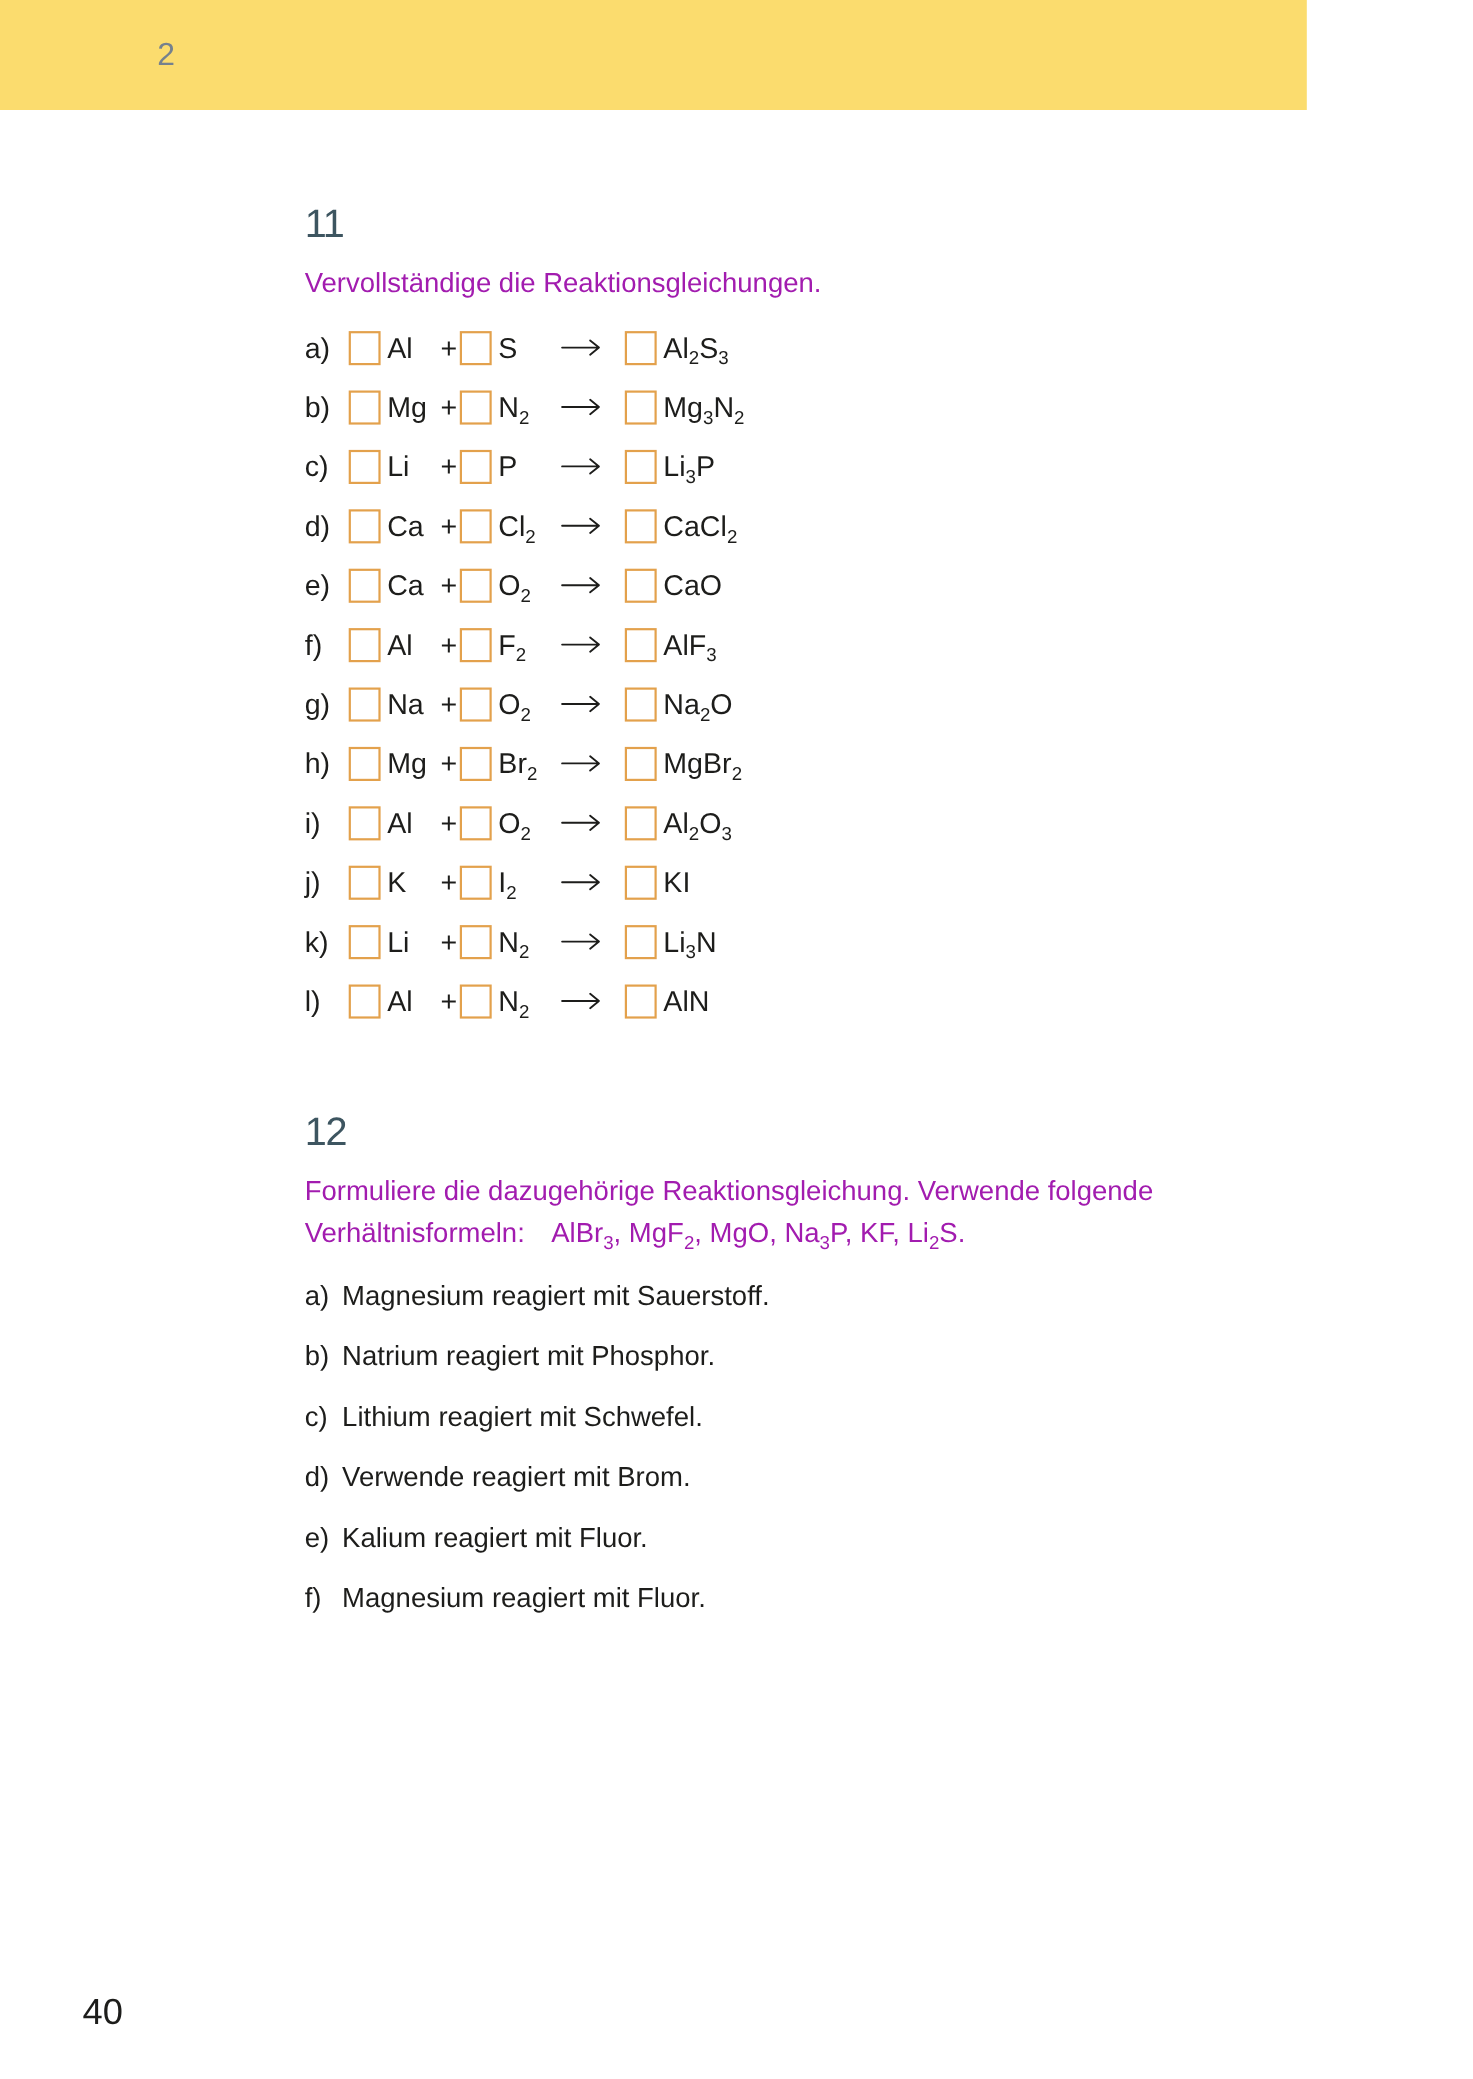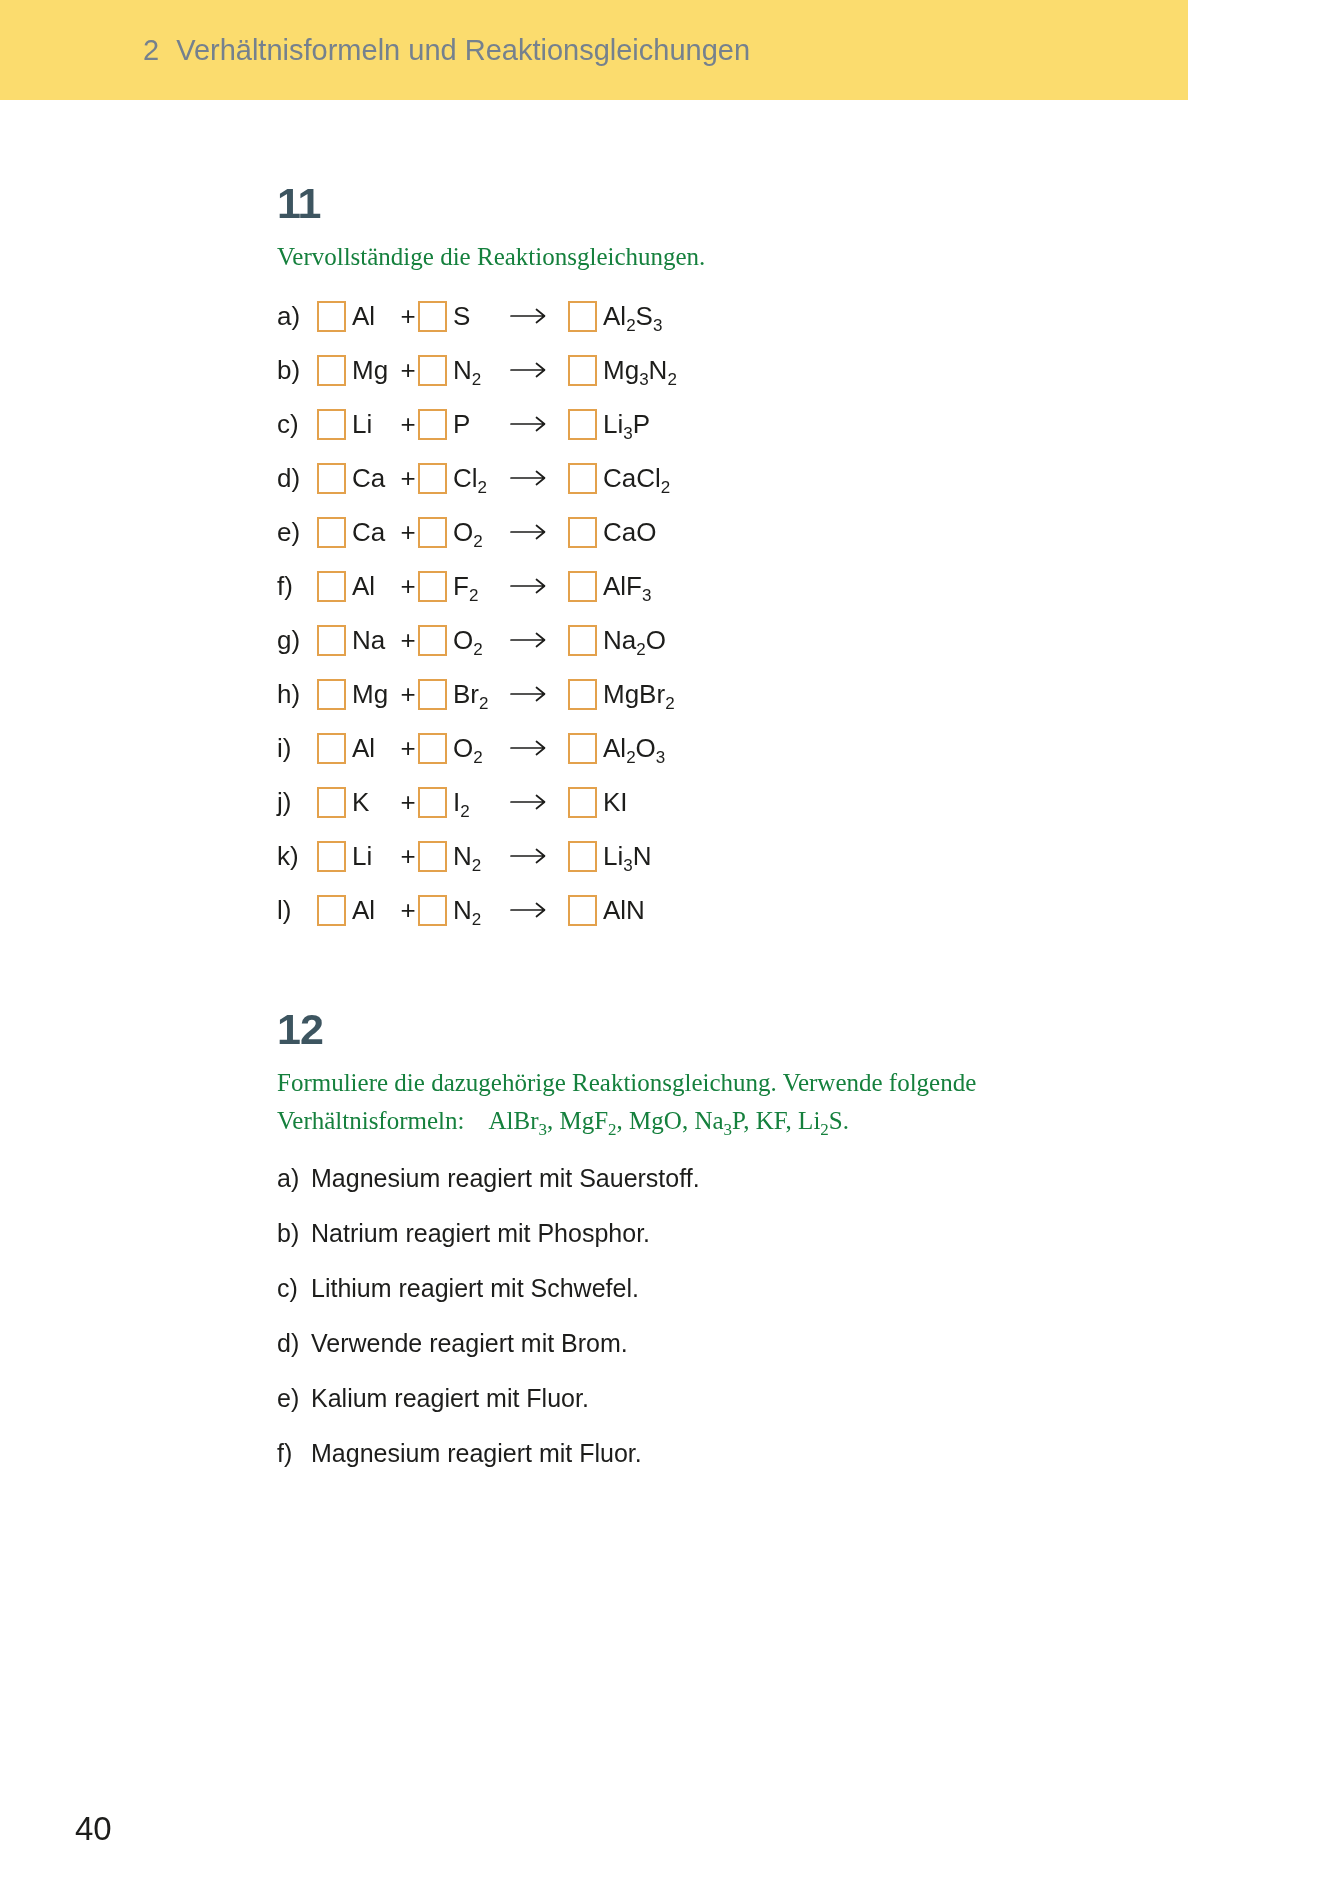--- a/index.html
+++ b/index.html
@@ -18,25 +18,25 @@
     display:flex; align-items:center;
   }
   .chapter-num  { margin-left:143px; font-size:29px; color:#75818E; }
   .chapter-title{ margin-left:17px;  font-size:29px; color:#75818E; }
 
   
   .exercise { position:absolute; left:277px; }
   #ex11 { top:183px; }
   #ex12 { top:1009px; }
   .ex-num {
-    font-size:43px; font-weight:700; color:#3D5560;
+    font-size:36px; font-weight:400; color:#3D5560;
     letter-spacing:-1px; line-height:40px;
   }
   .ex-instruction {
-    margin-top:15px; font-size:25px; line-height:38px; color:#15803d;font-family:Liberation Serif, serif;
+    margin-top:15px; font-size:25px; line-height:38px; color:#a21caf;
   }
 
   
   .equations { margin-top:13px; }
   .eq-row { display:flex; align-items:center; height:54px; font-size:26px; }
   .eq-label { width:40px; }
   .coeff-box {
     width:29px; height:31px; flex:0 0 29px;
     border:2px solid #E3A14C; background:#ffffff;
     margin-right:6px; display:inline-block;
@@ -59,21 +59,20 @@
     font-size:33px; color:#1d1d1b;
   }
 </style>
 </head>
 <body>
 
 <div class="page">
 
   <header class="banner">
     <span class="chapter-num">2</span>
-    <span class="chapter-title">Verhältnisformeln und Reaktionsgleichungen</span>
   </header>
 
   <section class="exercise" id="ex11">
     <h2 class="ex-num">11</h2>
     <p class="ex-instruction">Vervollständige die Reaktionsgleichungen.</p>
     <div class="equations" id="equations">
         <div class="eq-row">
           <span class="eq-label">a)</span>
           <span class="coeff-box"></span>
           <span class="eq-r1">Al</span>

